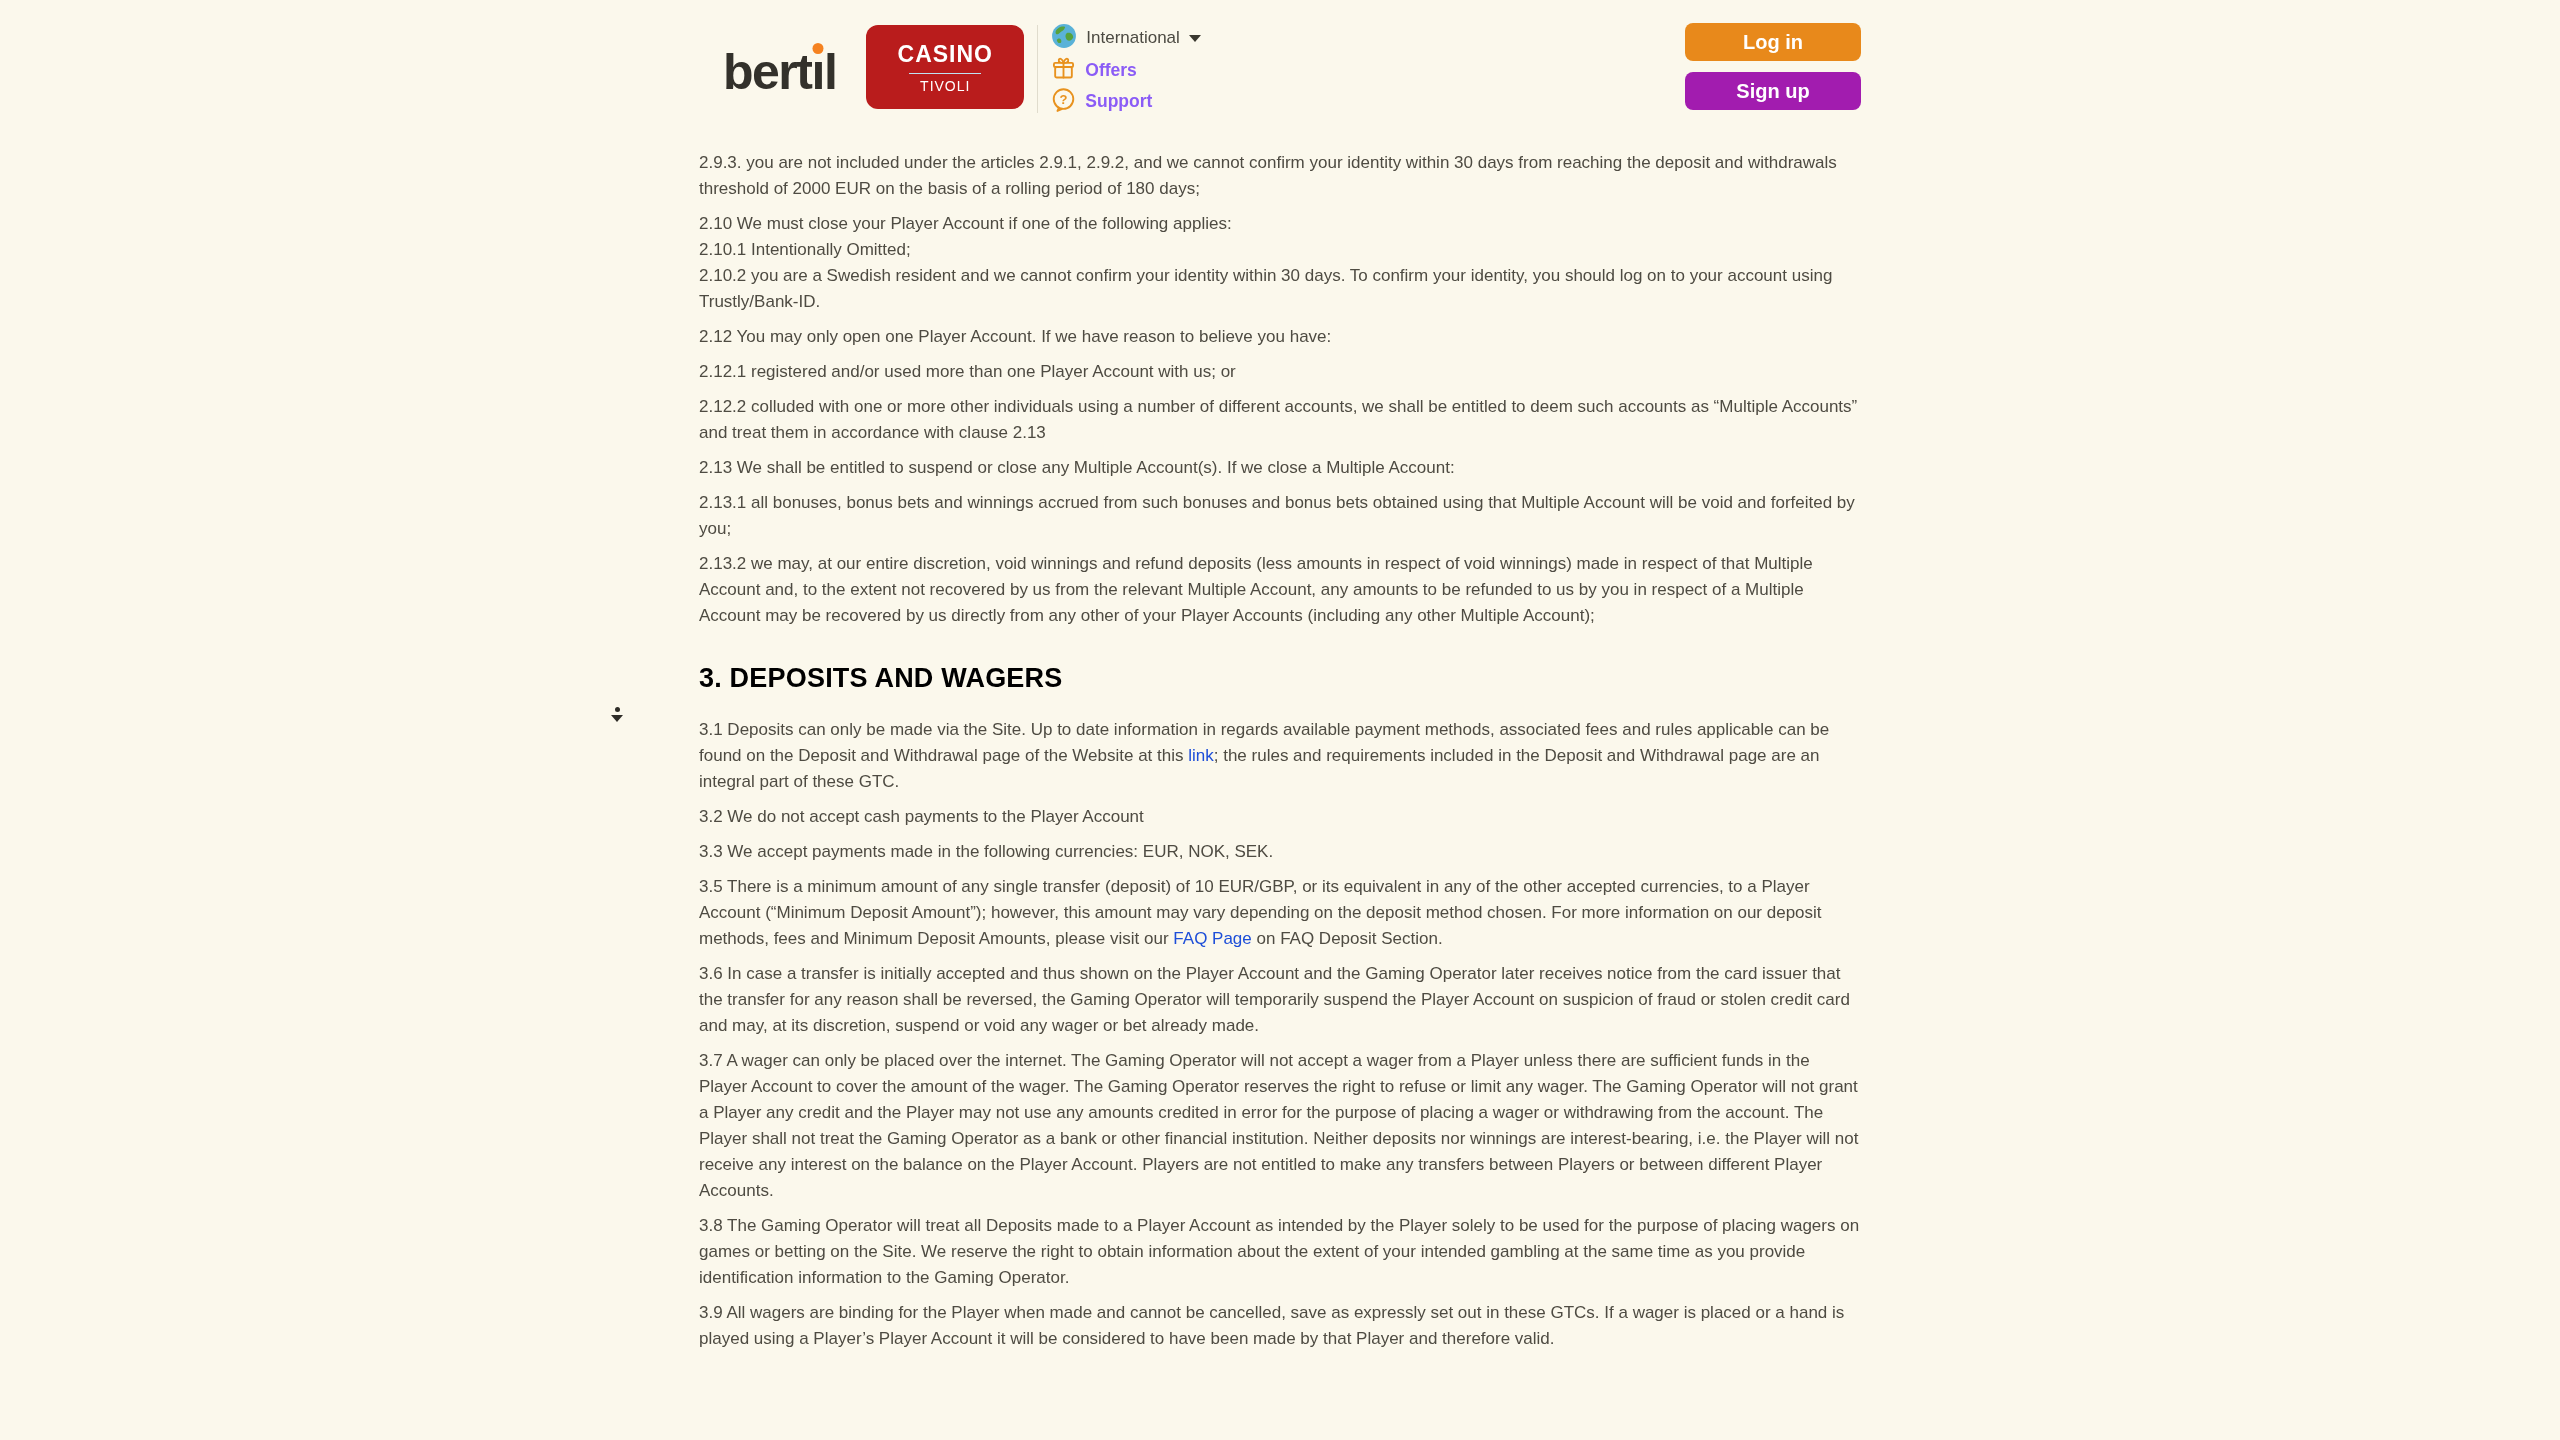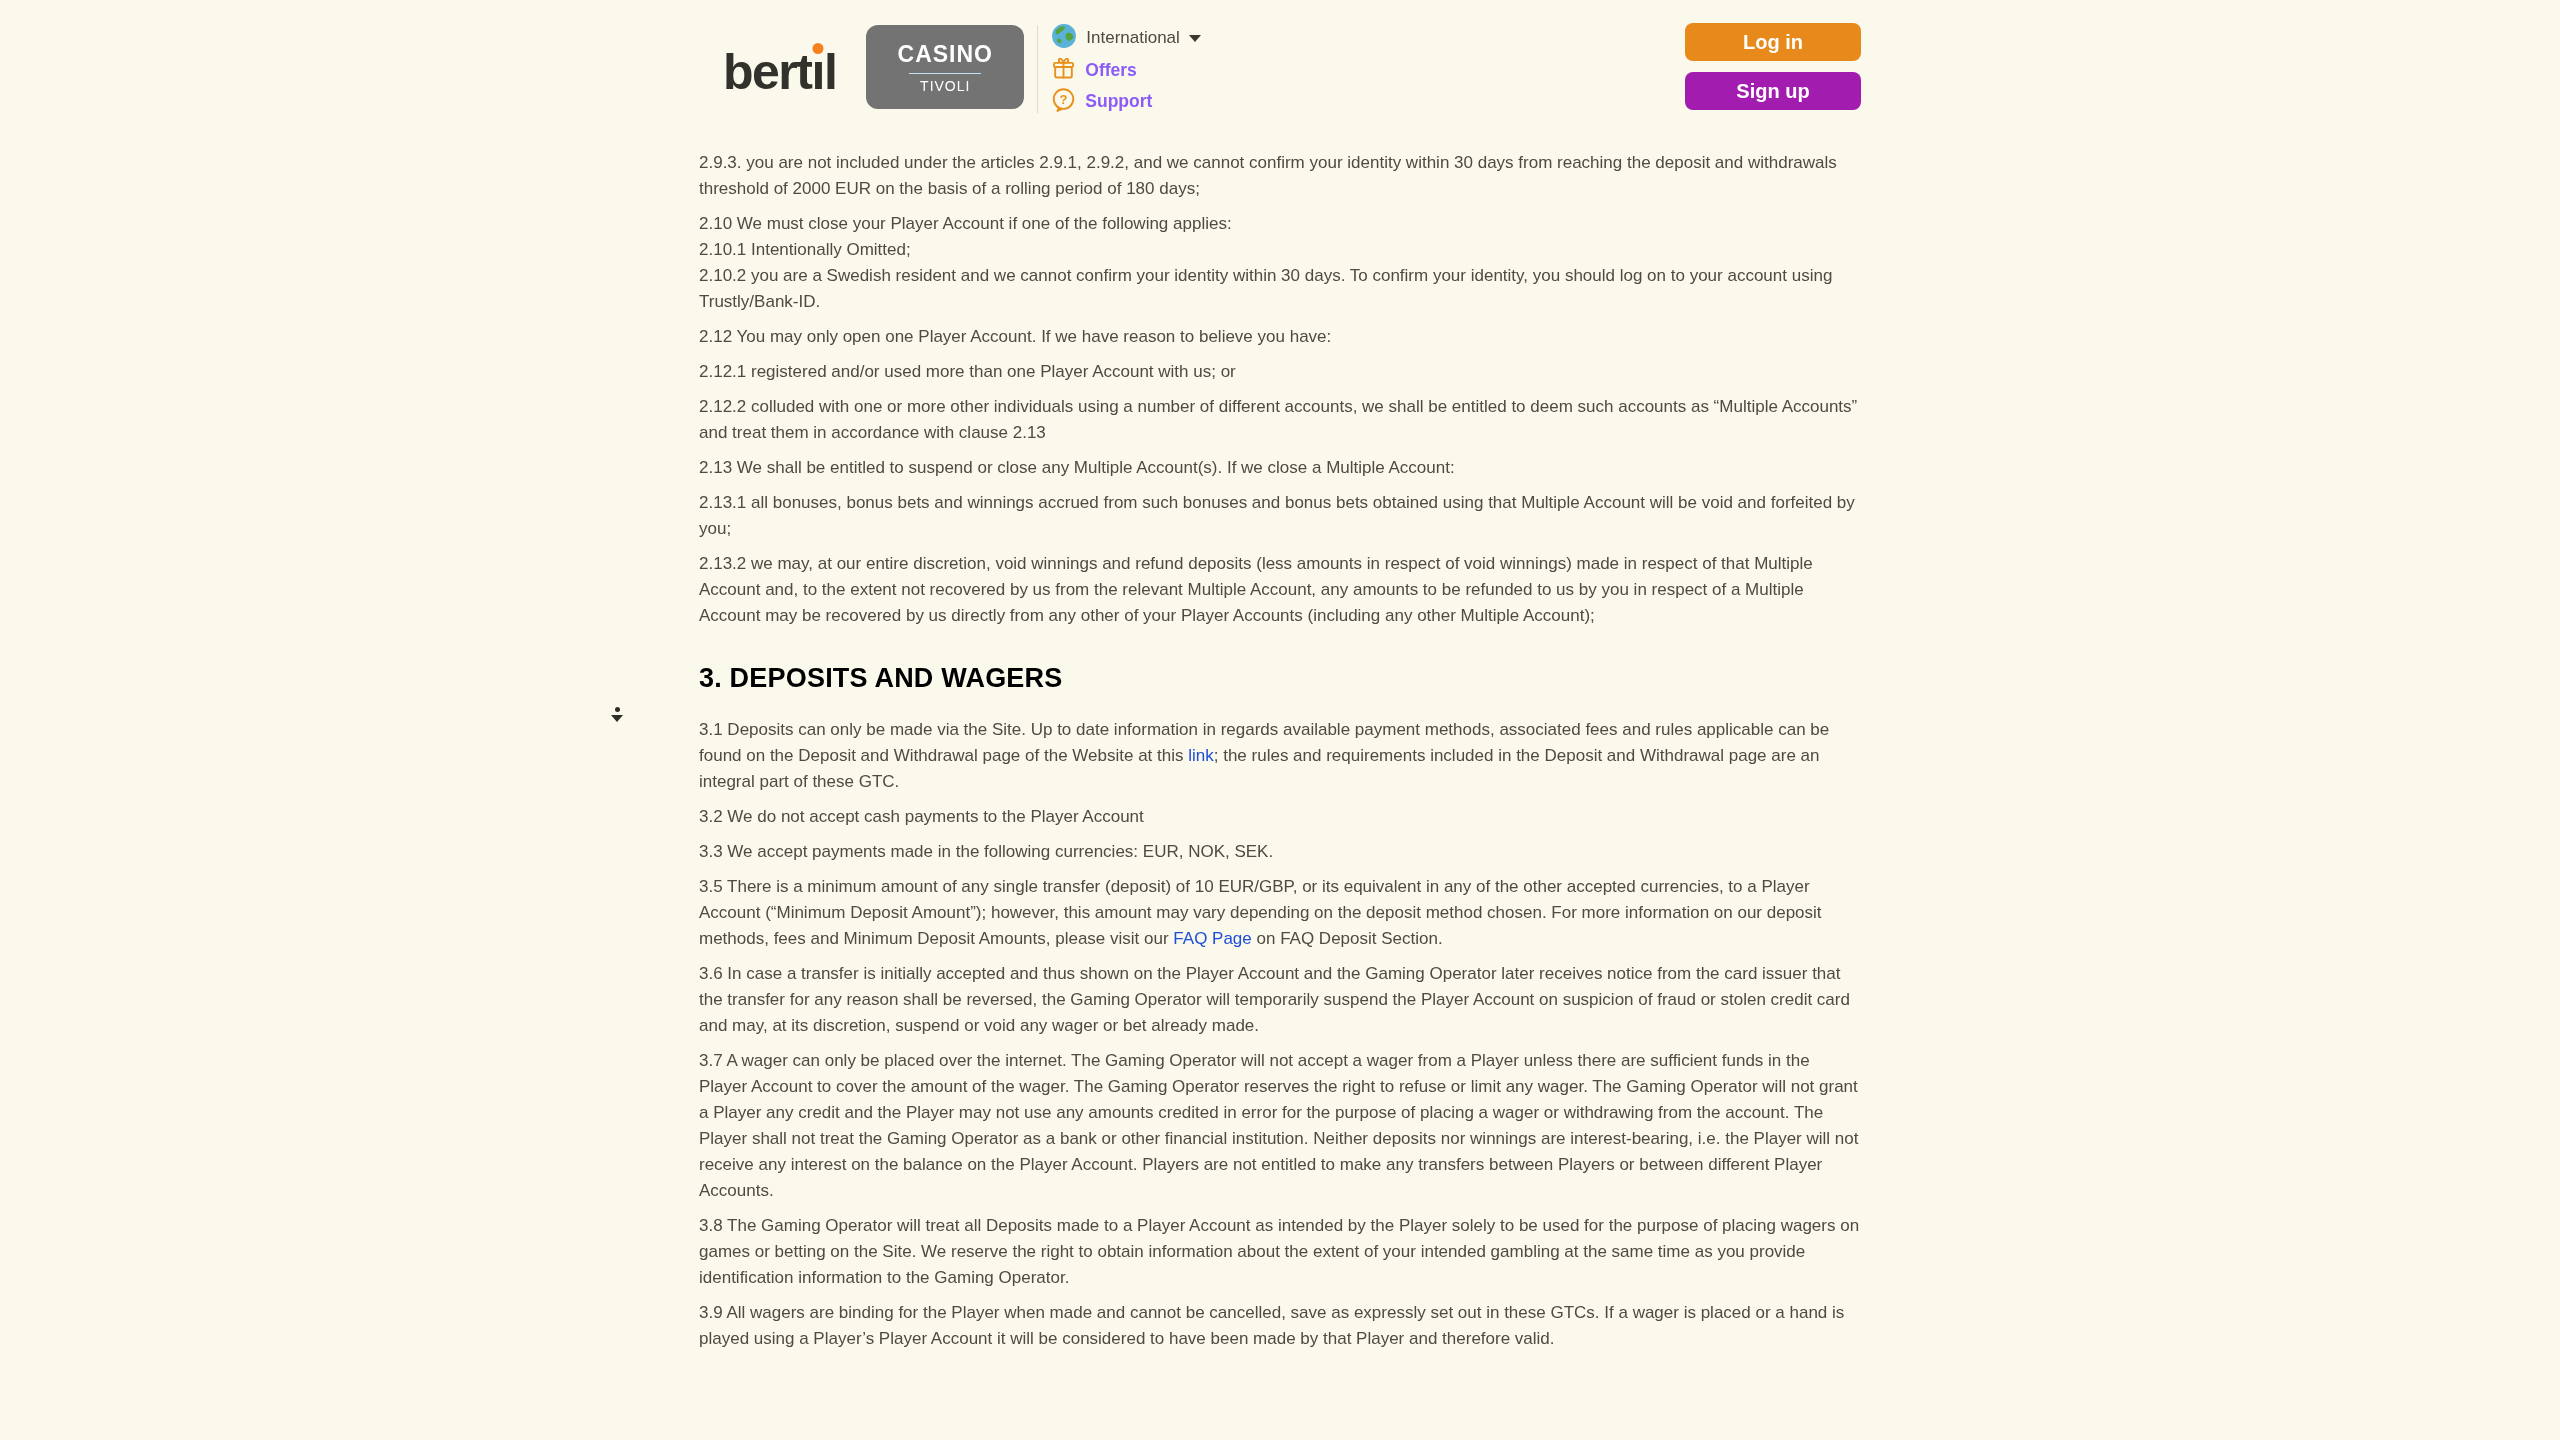--- a/index.html
+++ b/index.html
@@ -29,21 +29,21 @@
   }
   .iwrap { position: relative; display: inline-block; }
   .idot {
     position: absolute; left: 50%; transform: translateX(-50%);
     top: -4px; width: 11px; height: 11px; border-radius: 50%;
     background: #f58220;
   }
 
   .badge {
     width: 158px; height: 84px; margin-left: 30px; margin-top: 3px;
-    background: #737373; border-radius: 12px;
+    background: #b91c1c; border-radius: 12px;
     display: flex; flex-direction: column; align-items: center; justify-content: center;
     color: #ffffff; cursor: pointer; flex-shrink: 0;
   }
   .badge-top { font-size: 23px; font-weight: bold; letter-spacing: 1px; }
   .badge-rule { width: 72px; height: 1px; background: #bfe2f2; margin: 5px 0 4px; }
   .badge-bottom { font-size: 14px; letter-spacing: 1px; }
 
   .header-divider {
     width: 1px; height: 88px; background: #e0dccd;
     margin: 3px 13px 0 13px; flex-shrink: 0;

